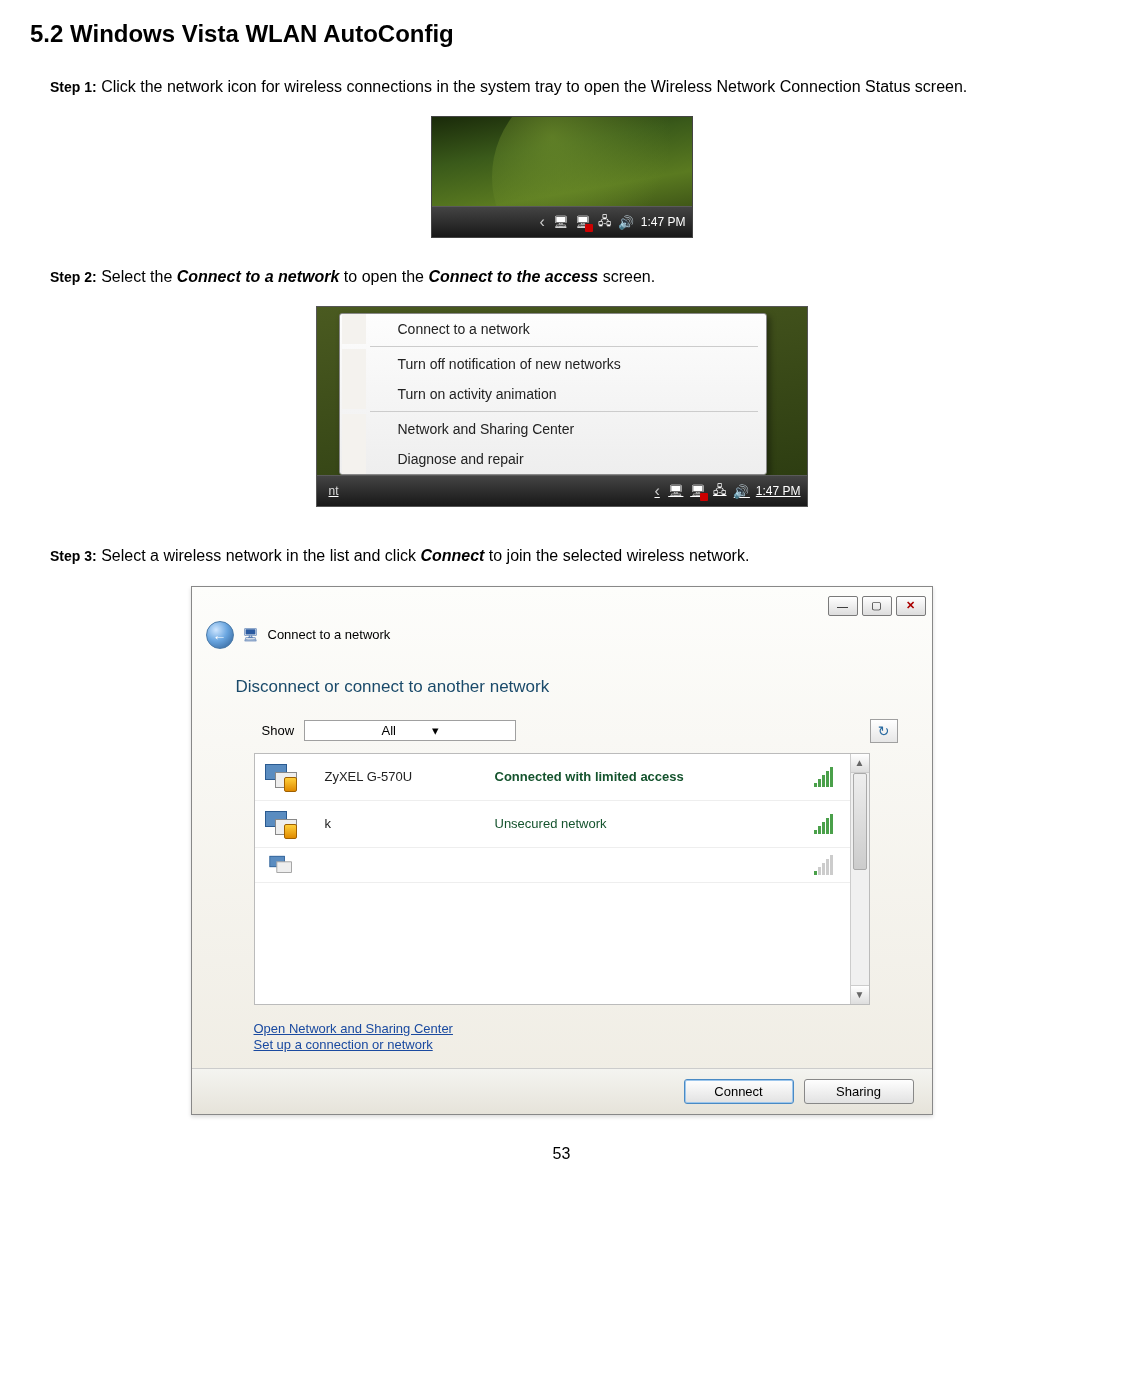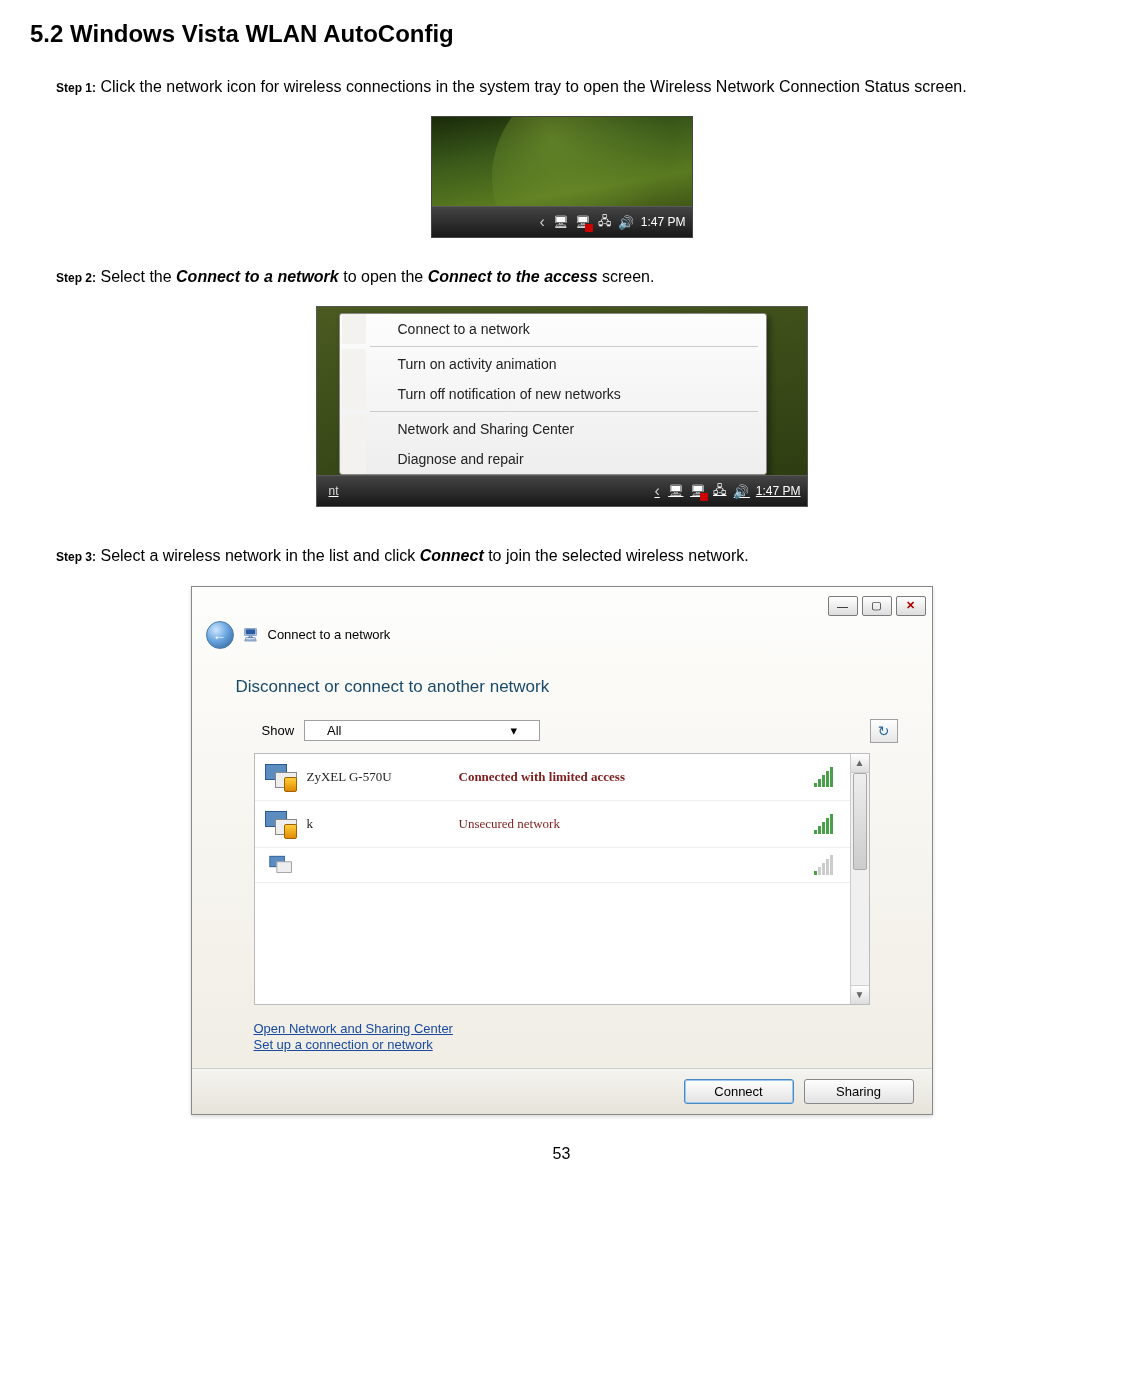--- a/index.html
+++ b/index.html
@@ -13,21 +13,21 @@
   }
   h2 {
     font-size: 24px;
     font-weight: bold;
     margin: 0 0 25px 0;
   }
   .step-block {
     margin: 0 0 15px 20px;
   }
   .step-text { line-height: 1.7; }
-  .step-label { font-weight: bold; font-size: 12px; margin-left: 6px; }
+  .step-label { font-weight: bold; font-size: 14px; }
   .bi { font-weight: bold; font-style: italic; }
 
   
   .fig1 {
     width: 260px; height: 120px;
     margin: 10px auto 25px auto;
     border: 1px solid #444;
     position: relative;
     background: linear-gradient(170deg,#1a2a0a 0%,#3a5a1a 30%,#5a7a20 60%,#2a3a10 100%);
     overflow: hidden;
@@ -124,60 +124,59 @@
   .fig3 h3 {
     font-weight: normal; color:#1a4a6a; font-size:17px;
     margin: 18px 0 22px 26px;
   }
   .show-row {
     display:flex; align-items:center; gap:10px;
     margin: 0 0 10px 52px;
   }
   .show-select {
     border:1px solid #a0a0a0; background:#fff;
-    padding:2px 22px; width:190px;
-    display:flex; justify-content:space-between; align-items:center;gap:36px;
+    padding:2px 10px; width:190px;
+    display:flex; justify-content:center; align-items:center;gap:36px;
   }
   .refresh-btn {
     margin-left:auto; margin-right:16px;
     width:26px; height:22px;
     border:1px solid #a0a0a0; background:linear-gradient(#fff,#e6e6e6);
     display:flex; align-items:center; justify-content:center;
     color:#2a6aa0; font-size:14px;
   }
   .netlist {
     border:1px solid #bbb; background:#fff;
     margin: 0 44px 0 44px;
     height: 250px; position:relative;
     display:flex;
   }
   .netlist-inner { flex:1; overflow:hidden; }
   .net-row {
     display:flex; align-items:center;
-    padding:10px 10px; gap:12px;
+    padding:10px 10px; gap:30px;
     border-bottom:1px solid #eee;
-    font-family:Liberation Serif, serif;
   }
   .net-row.sel { border:1px dotted #666; background:#fafaf7; margin:2px; }
   .net-ico { width:30px; height:26px; position:relative; }
   .net-ico .mon {
     width:20px; height:14px; background:#5a8cc0; border:1px solid #2a5a90;
     position:absolute; top:0; left:0;
   }
   .net-ico .mon2 {
     width:20px; height:14px; background:#eee; border:1px solid #888;
     position:absolute; top:8px; left:10px;
   }
   .net-ico .shield {
     position:absolute; width:11px; height:13px; bottom:-2px; right:-2px;
     background:linear-gradient(#ffcf3a,#e08a00);
     border:1px solid #a06000; border-radius:2px;
   }
   .net-name { width:140px; font-weight:normal; color:#222; }
-  .net-status { flex:1; color:#7f1d1d; }
+  .net-status { flex:1; color:#14532d; }
   .net-status.boldish { font-weight:bold; }
   .sig { width:26px; height:20px; display:flex; gap:1px; align-items:flex-end; }
   .sig span { width:3px; background:#4aa04a; }
   .sig .b1{height:4px}.sig .b2{height:8px}.sig .b3{height:12px}.sig .b4{height:16px}.sig .b5{height:20px}
   .sig.weak .b3,.sig.weak .b4,.sig.weak .b5{background:#ccc}
   .net-row.tiny { padding:4px 10px; }
   .net-row.tiny .net-ico{ transform:scale(.7); }
   .net-row.tiny .sig span{background:#ccc}
   .net-row.tiny .sig .b1{background:#4aa04a}
   .scrollbar {
@@ -237,22 +236,22 @@
 <div class="step-block">
   <p class="step-text">
     <span class="step-label">Step 2:</span><span> Select the </span><span class="bi">Connect to a network</span><span> to open the </span><span class="bi">Connect to the access</span><span> screen.</span>
   </p>
 </div>
 
 <div class="fig2">
   <div class="ctx-menu">
     <div class="ctx-item first">Connect to a network</div>
     <div class="ctx-sep"></div>
+    <div class="ctx-item">Turn off notification of new networks</div>
     <div class="ctx-item">Turn on activity animation</div>
-    <div class="ctx-item">Turn off notification of new networks</div>
     <div class="ctx-sep"></div>
     <div class="ctx-item">Network and Sharing Center</div>
     <div class="ctx-item">Diagnose and repair</div>
   </div>
   <div class="taskbar">
     <span class="tb-left">nt</span>
     <span class="tb-chev">‹</span>
     <span class="tb-ico tb-net">🖥</span>
     <span class="tb-ico tb-net-red">🖥</span>
     <span class="tb-ico tb-net">🖧</span>

